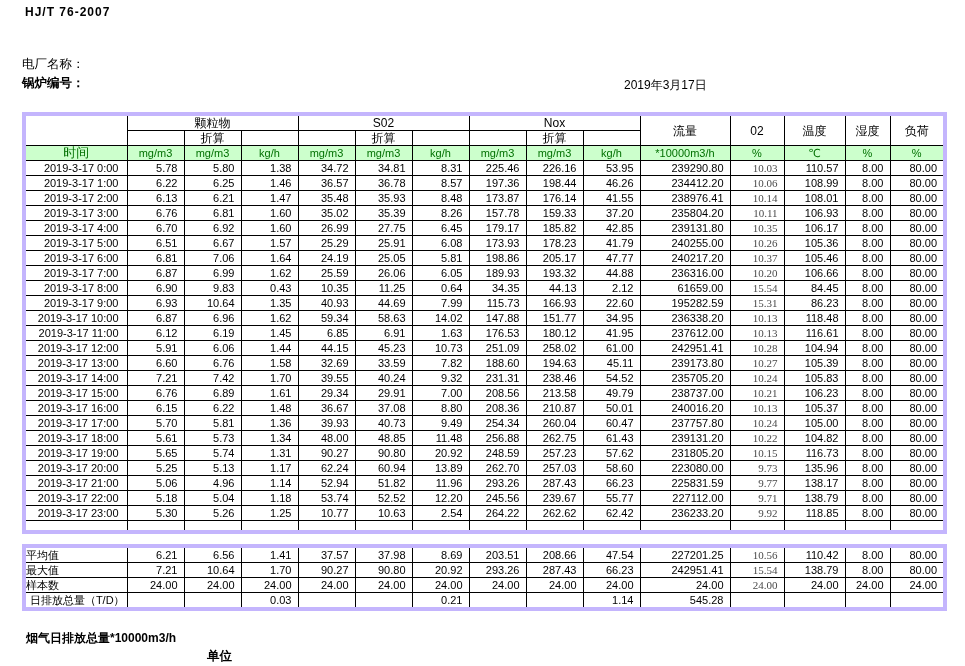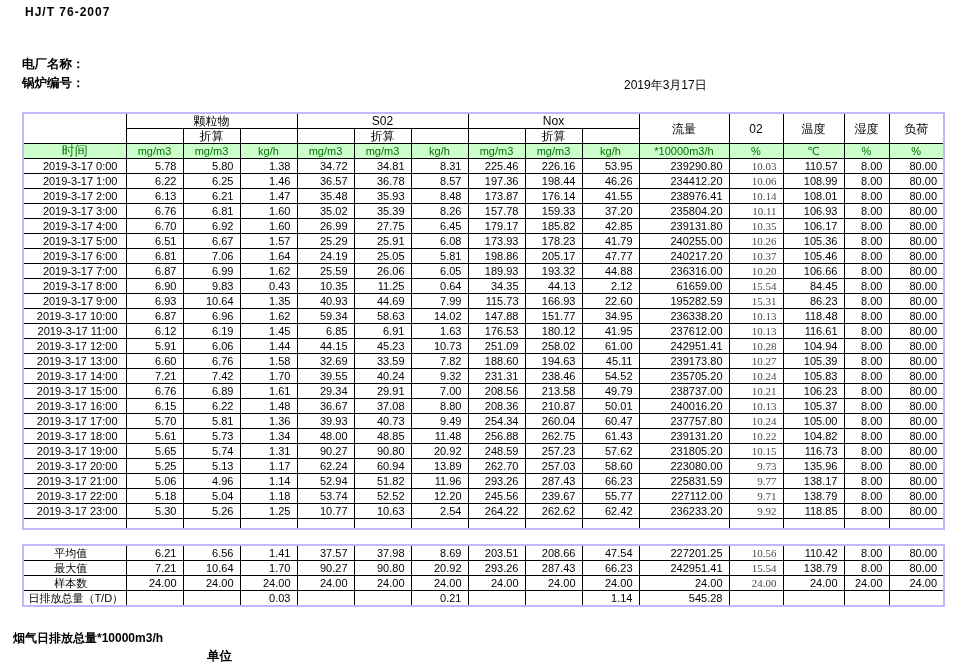--- a/index.html
+++ b/index.html
@@ -4,42 +4,42 @@
 <style>
   html,body{margin:0;padding:0;background:#ffffff;}
   .page{
     position:relative;width:965px;height:666px;background:#ffffff;
     font-family:"Liberation Sans","DejaVu Sans",sans-serif;color:#000;
     overflow:hidden;
   }
   .abs{position:absolute;white-space:nowrap;}
   .std-code{left:25px;top:5px;font-size:12px;font-weight:bold;letter-spacing:1px;}
   .doc-title{left:0;top:20px;width:660px;text-align:center;font-size:15px;font-weight:bold;letter-spacing:1px;}
-  .plant-label{left:22px;top:56px;font-size:12.5px;font-weight:bold;}
+  .plant-label{left:22px;top:56px;font-size:12.5px;font-weight:normal;}
   .boiler-label{left:22px;top:75px;font-size:12.5px;font-weight:bold;}
   .report-date{left:588px;top:77px;font-size:12px;margin-left:36px;}
 
   table{border-collapse:collapse;table-layout:fixed;font-size:11px;}
-  table.bordered{border:2px solid #c4b5fd;}
+  table.bordered{border:4px solid #c4b5fd;}
   td{border:1px solid #000;height:14px;line-height:14px;padding:0;overflow:hidden;white-space:nowrap;}
   thead td{text-align:center;}
   .hdr{font-size:12px;}
   .unit-row td{background:#ccffcc;color:#007000;text-align:center;font-size:11px;}
   .unit-row td.time-label{font-size:13px;margin-top:35px;}
   .num{text-align:right;padding-right:6px;}
   .time{text-align:right;padding-right:8px;}
   .o2{color:#4a4a4a;font-family:Liberation Serif, serif;}
-  .label-cell{text-align:center;padding-right:8px;}
+  .label-cell{text-align:left;padding-right:8px;}
   .label-cell.left{text-align:center;padding-left:2px;padding-right:0;}
   .spacer-row td{height:9px;line-height:9px;}
 
   .main-table{left:22px;top:112px;}
   .summary-table{left:22px;top:544px;}
 
-  .footer-note{left:13px;top:630px;font-size:12px;font-weight:bold;}
+  .footer-note{left:26px;top:630px;font-size:12px;font-weight:bold;}
   .footer-report-unit{left:22px;top:648px;font-size:18px;font-weight:normal;margin-top:20px;}
   .footer-unit{left:207px;top:648px;font-size:12.5px;font-weight:bold;}
 </style>
 </head>
 <body>
 
 <div class="page">
 
   <div class="abs std-code">HJ/T  76-2007</div>
   <div class="abs plant-label">电厂名称：</div>

